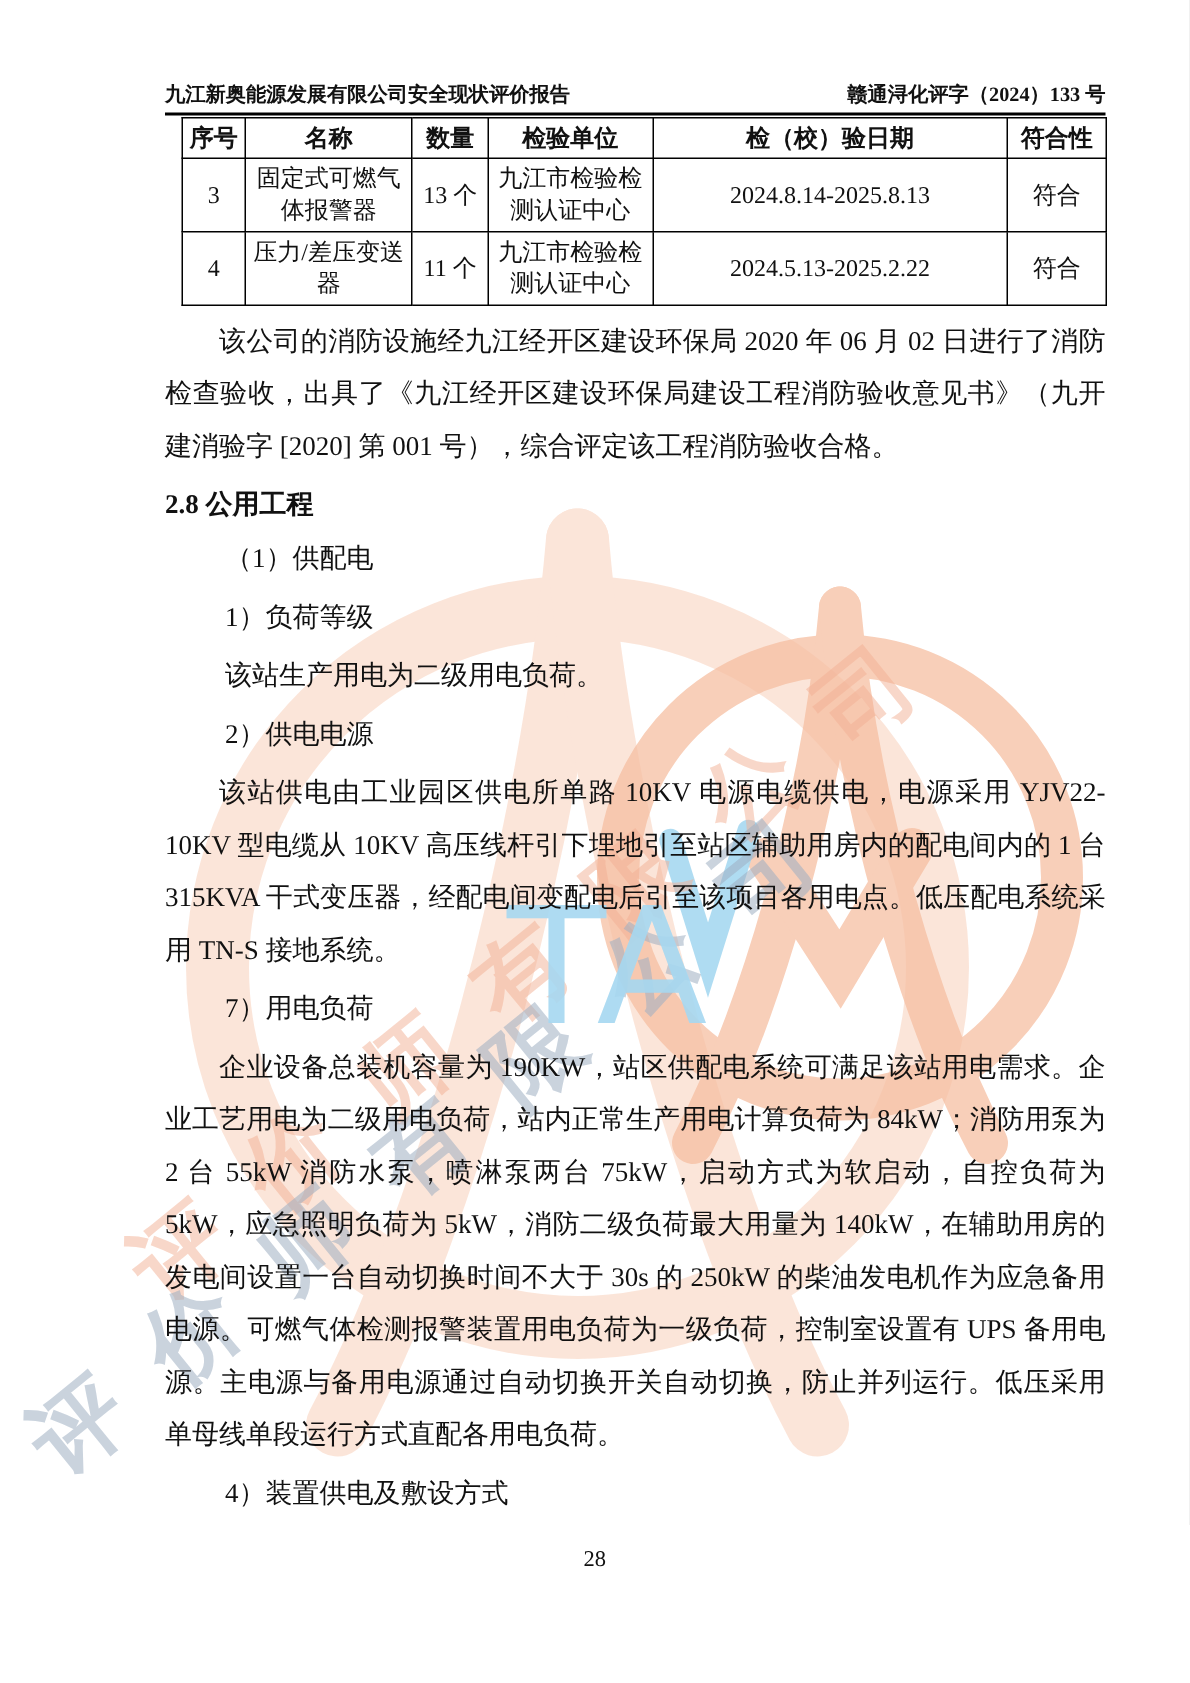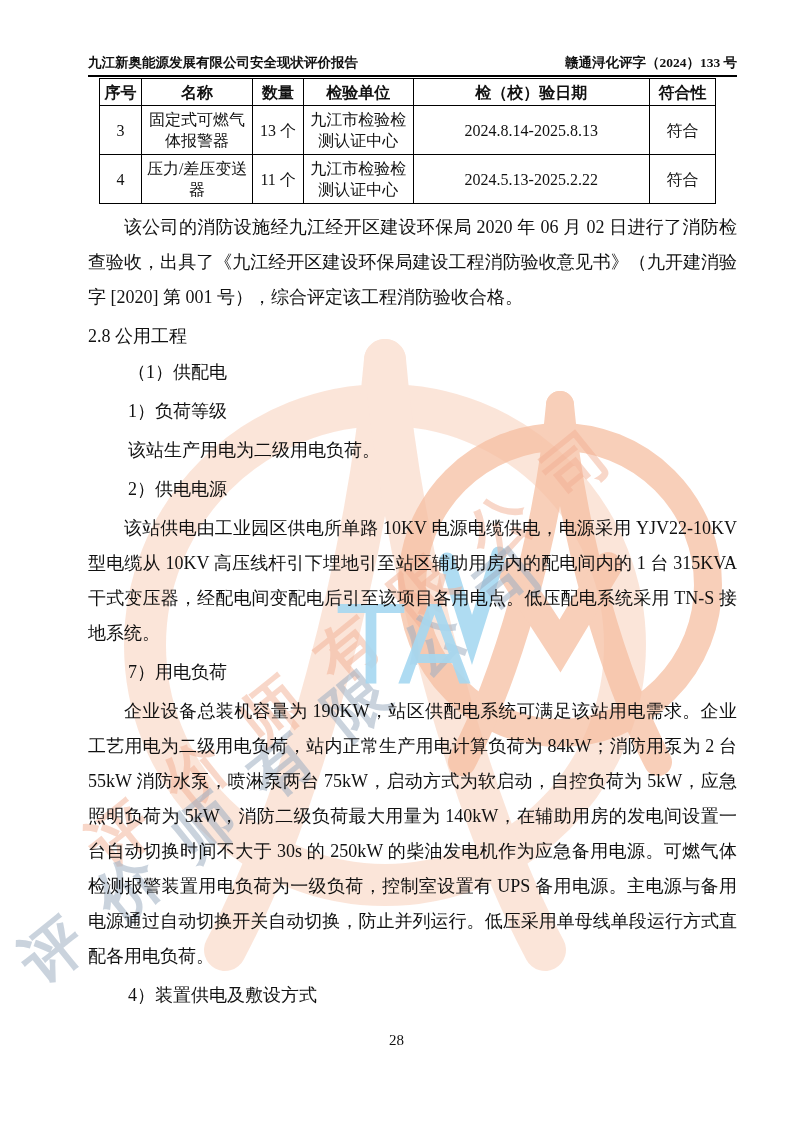--- a/index.html
+++ b/index.html
@@ -16,21 +16,21 @@
     font-weight:bold;font-size:62px;letter-spacing:36px;transform-origin:0 50%;
     transform:rotate(-39deg);
   }
   .wm-band-salmon{left:95px;top:812px;color:#f3b094;opacity:.5;}
   .wm-band-gray{left:28px;top:928px;color:#9fb0c3;opacity:.55;}
   .wm-ta{
     position:absolute;left:338px;top:592px;font-family:"DejaVu Sans","Liberation Sans",sans-serif;
     font-weight:normal;font-size:108px;line-height:1;color:#a6d8f1;opacity:.9;letter-spacing:2px;
   }
   
-  .content{position:absolute;left:88px;right:56px;top:54px;z-index:1;}
+  .content{position:absolute;left:110px;right:56px;top:54px;z-index:1;}
   .hdr{
     display:flex;justify-content:space-between;align-items:flex-end;
     border-bottom:2px solid #000;padding-bottom:3px;
     font-size:13.5px;font-weight:bold;
   }
   table.insp{
     border-collapse:collapse;table-layout:fixed;
     width:617px;margin:1px 0 0 11px;
     font-size:16px;text-align:center;
   }
@@ -39,21 +39,21 @@
     overflow:hidden;
   }
   table.insp th{font-weight:bold;height:24px;}
   tr.r-cont td{height:64px;}
   tr.r-norm td{height:46px;}
   .c0{width:6.8%;} .c1{width:18.1%;} .c2{width:8.2%;}
   .c3{width:17.8%;} .c4{width:38.4%;} .c5{width:10.7%;}
   .body-text{margin-top:6px;font-size:18px;line-height:35px;}
   .para{margin:0;text-indent:2em;text-align:justify;}
   .sub{margin:4px;text-indent:2em;text-align:left;}
-  .h2{margin:6px 0 0 0;font-size:18px;font-weight:normal;line-height:30px;}
+  .h2{margin:6px 0 0 0;font-size:18px;font-weight:bold;line-height:30px;}
   .footer-pagenum{
     position:absolute;left:0;right:0;top:1032px;z-index:1;
     text-align:center;font-size:15px;font-family:"Liberation Serif","DejaVu Serif",serif;
   }
 </style>
 </head>
 <body>
 
 <div class="page">
 

